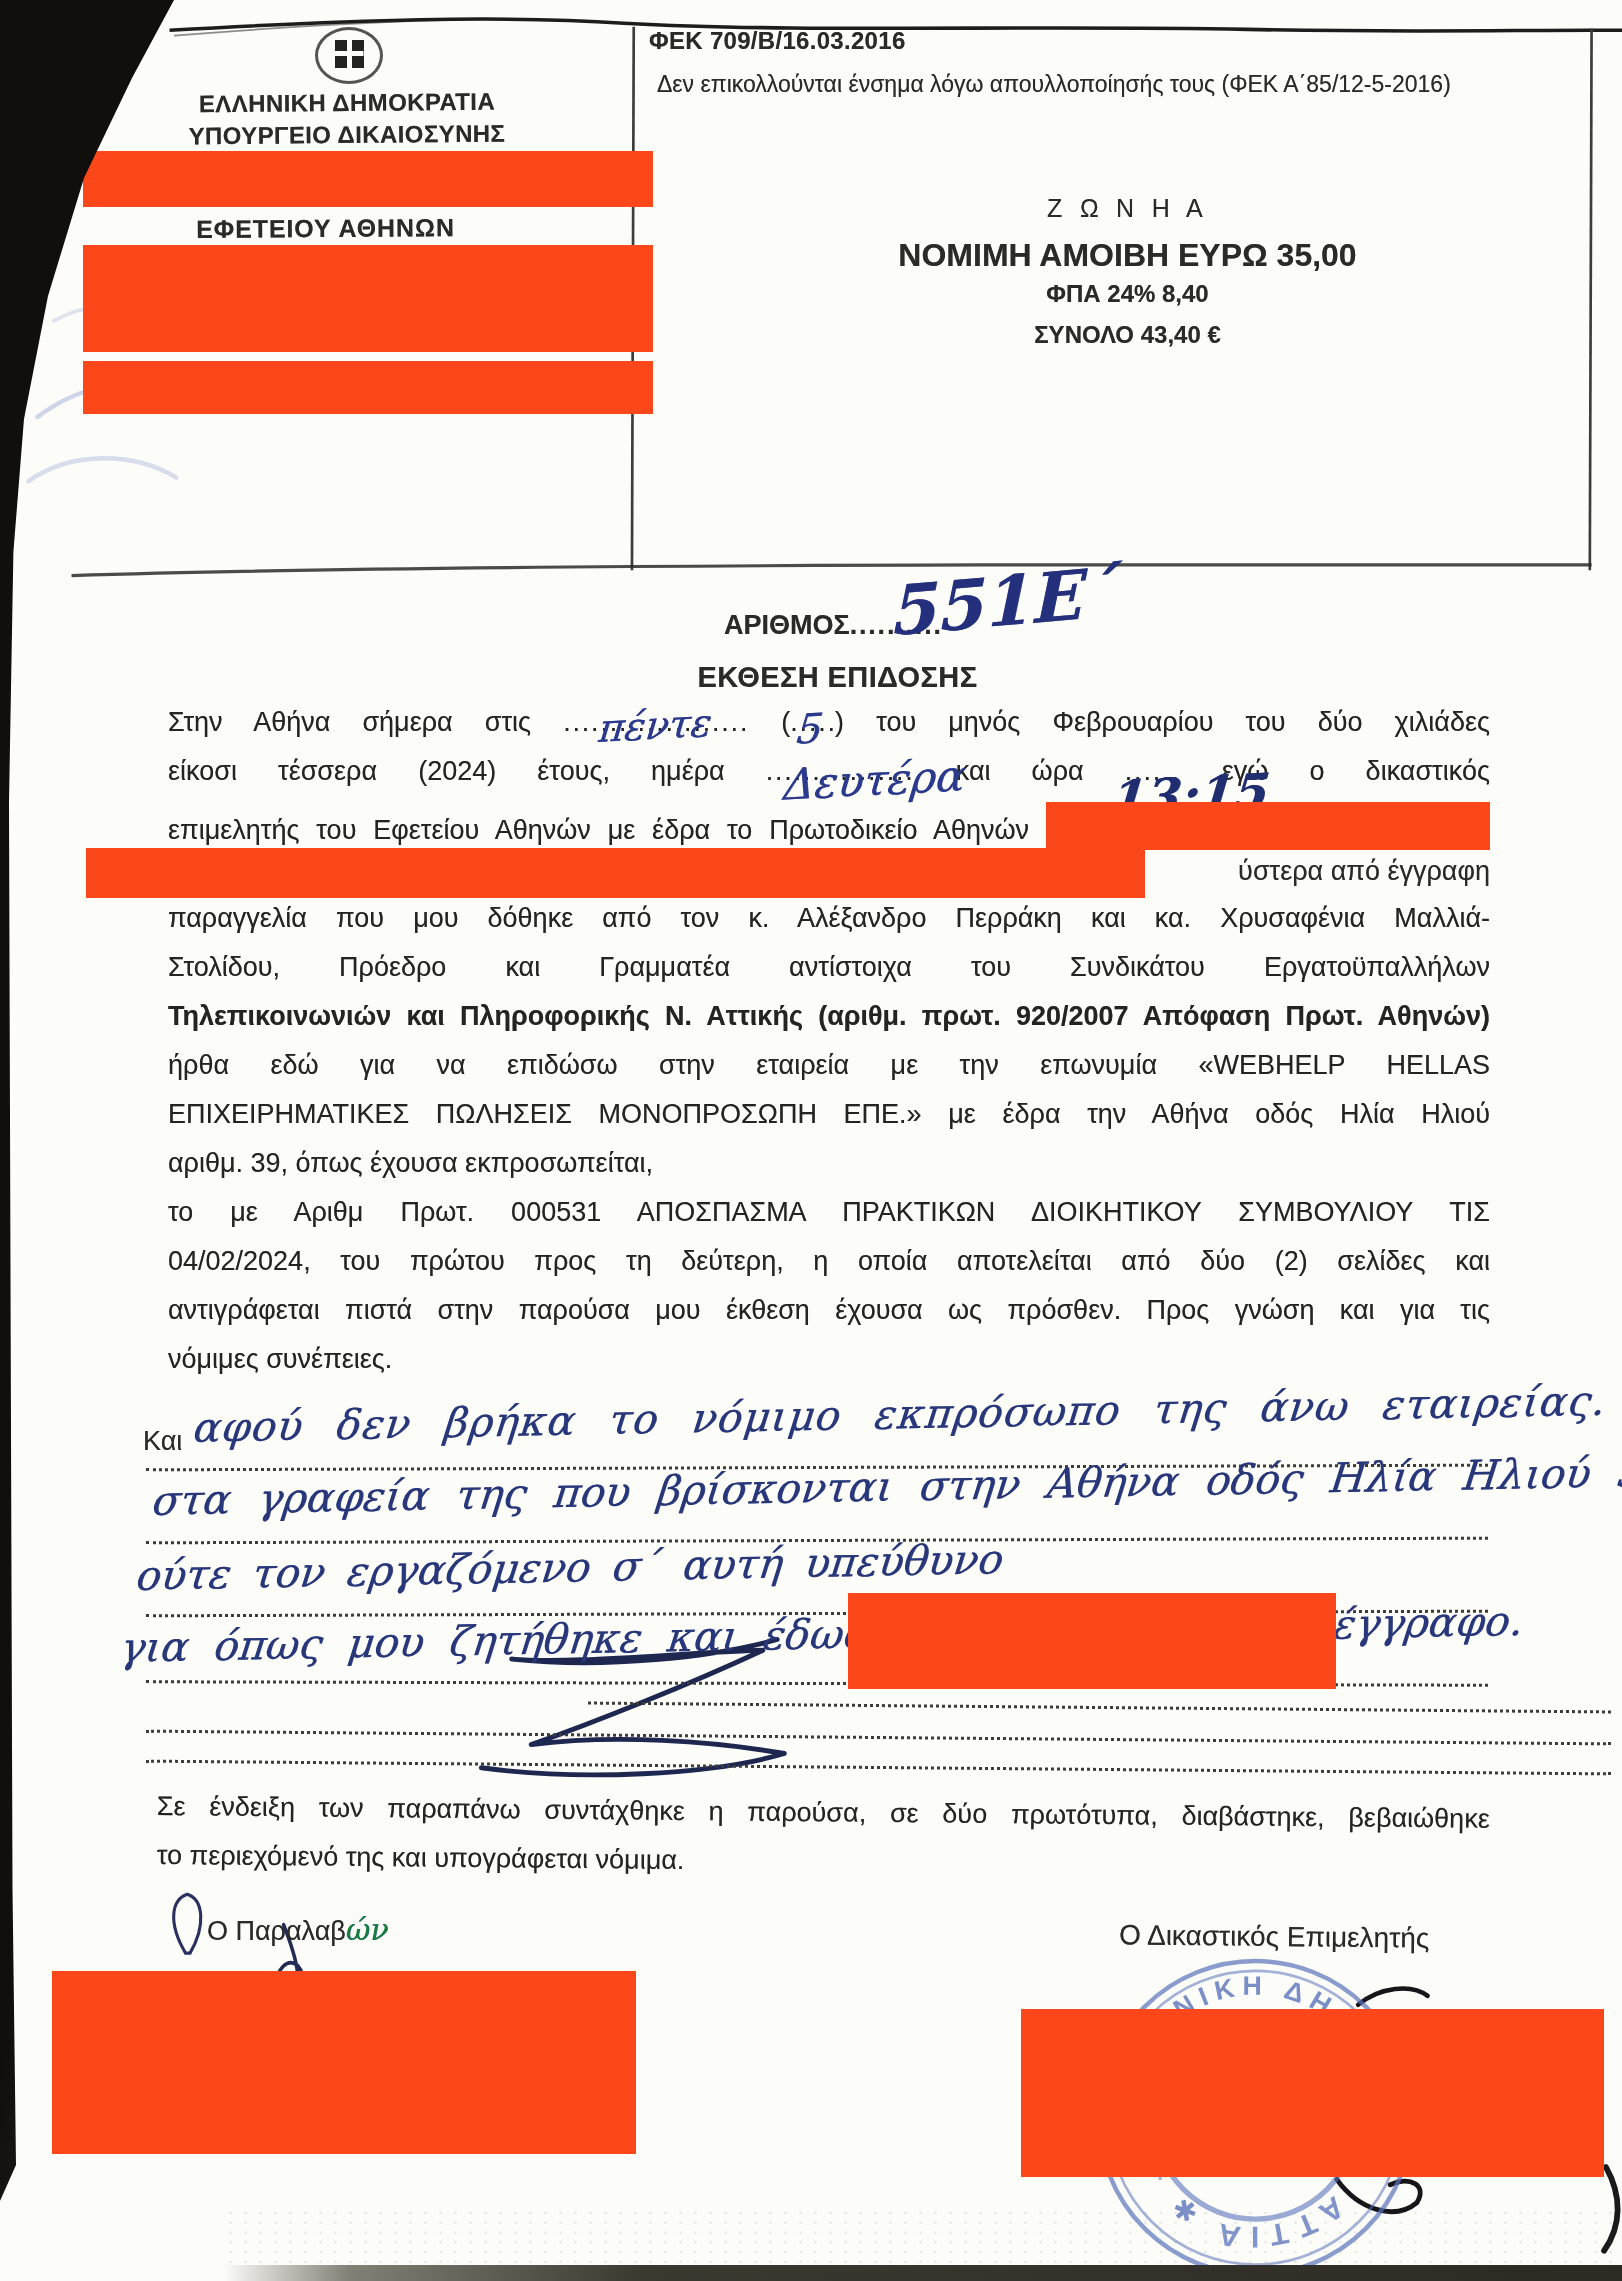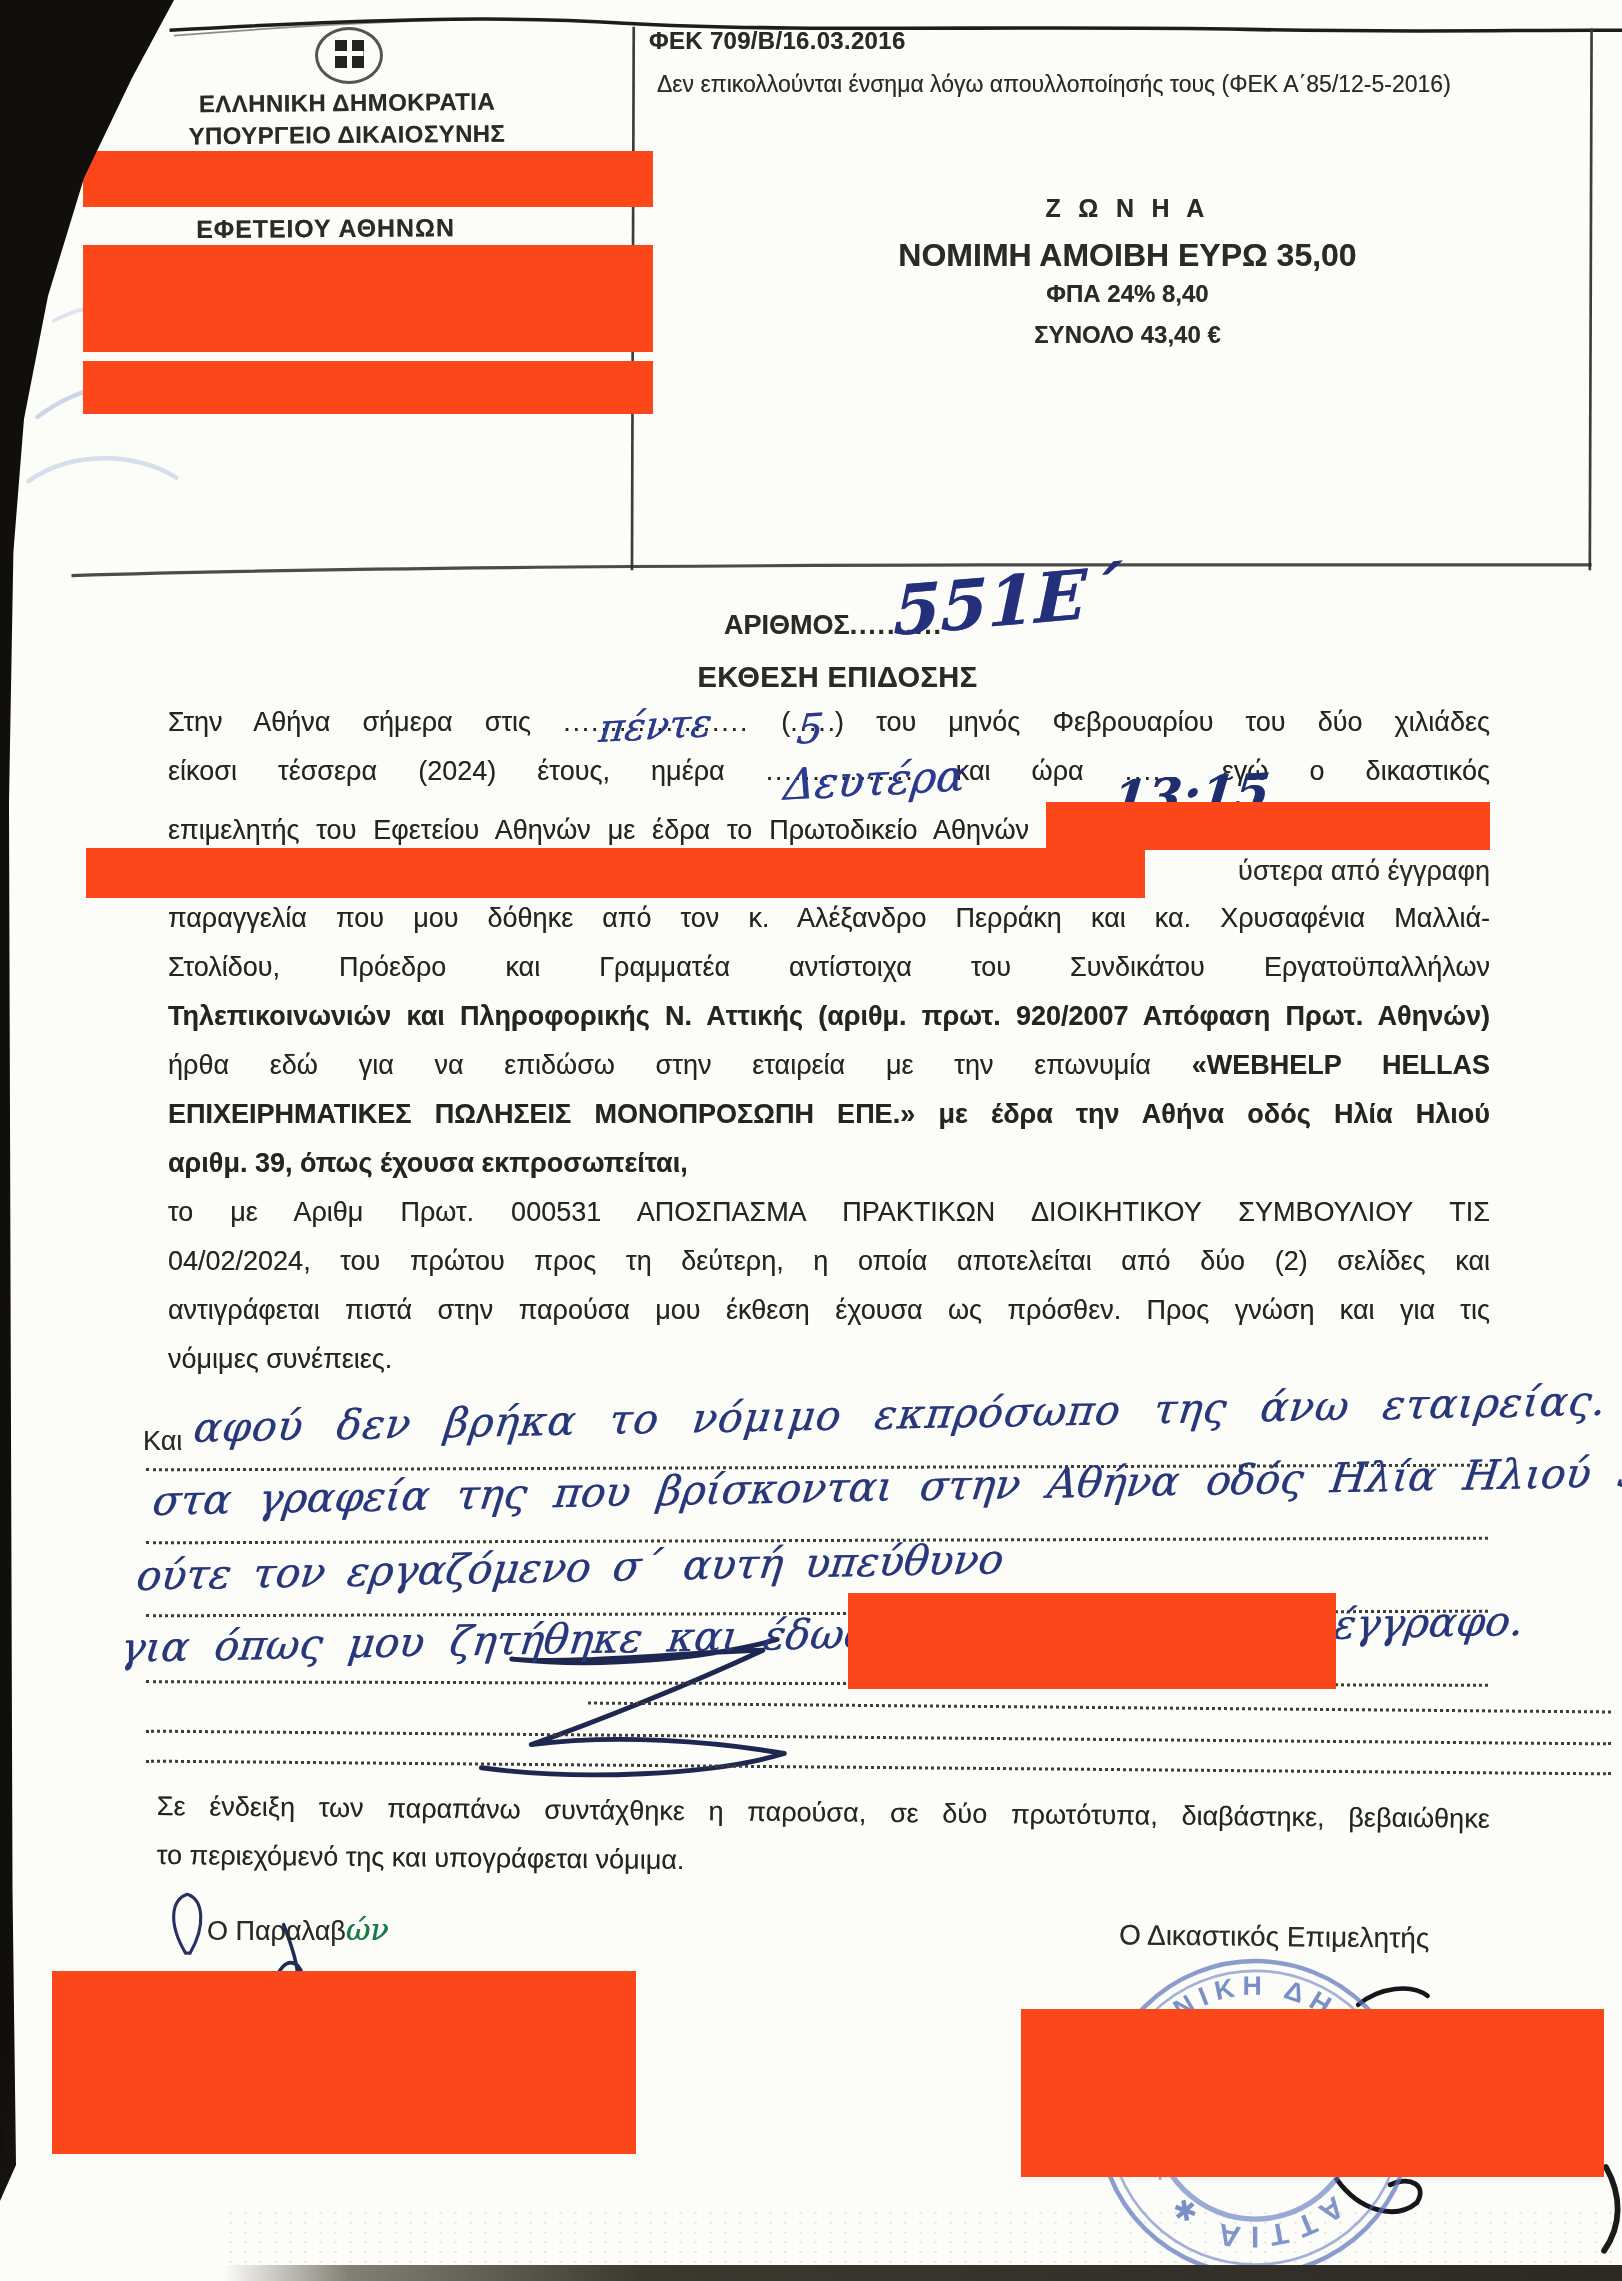--- a/index.html
+++ b/index.html
@@ -18,21 +18,21 @@
      background-size:15px 9.8px;}
   
   .redact{position:absolute;background:#FB471A;z-index:40;}
   .iredact{display:inline-block;background:#FB471A;vertical-align:-10.7px;}
   .t{position:absolute;color:#2a2a28;text-shadow:0 0 0.6px rgba(50,50,48,.55);white-space:nowrap;}
   .ctr{text-align:center;white-space:nowrap;}
   .bl{position:absolute;left:168px;width:1322px;font-size:27px;line-height:36px;
       text-align:justify;text-align-last:justify;white-space:nowrap;color:#242422;
       text-shadow:0 0 0.6px rgba(50,50,48,.5);}
   .bl.noj{text-align-last:left;}
-  .bold{font-weight:bold;}
+  .bold{font-weight:normal;}
   .dots{letter-spacing:1.8px;}
   .ld{position:relative;display:inline-block;}
   
   .hw{font-family:"DejaVu Serif",serif;font-style:italic;color:#2b3a8c;white-space:nowrap;
       text-shadow:0.4px 0 0 rgba(43,58,140,.8);}
   .ld .hw{position:absolute;display:inline-block;transform:rotate(-3deg) skewX(-9deg);}
   .hwline{position:absolute;font-family:"DejaVu Serif",serif;font-style:italic;color:#283779;
       white-space:nowrap;transform:rotate(-1.1deg) skewX(-8deg);transform-origin:left bottom;
       text-shadow:0.5px 0 0 rgba(40,55,121,.75);}
   .drule{position:absolute;border-bottom:3.1px dotted #3c3c38;height:0;}
@@ -75,21 +75,21 @@
                 background:linear-gradient(#fcfcf9,#fcfcf9) 0 11.6px/28.5px 5.3px no-repeat,
                            linear-gradient(#fcfcf9,#fcfcf9) 11.6px 0/5.3px 28.5px no-repeat,#232321;"></div>
   </div>
   <div class="t ctr" style="left:151px;top:89px;width:392px;font-size:24px;font-weight:bold;letter-spacing:0.4px;transform:rotate(-.5deg);z-index:15;">ΕΛΛΗΝΙΚΗ ΔΗΜΟΚΡΑΤΙΑ</div>
   <div class="t ctr" style="left:151px;top:121px;width:392px;font-size:24px;font-weight:bold;letter-spacing:0.4px;transform:rotate(-.5deg);z-index:15;">ΥΠΟΥΡΓΕΙΟ ΔΙΚΑΙΟΣΥΝΗΣ</div>
   <div class="t ctr" style="left:125px;top:214px;width:401px;font-size:25px;font-weight:bold;letter-spacing:0.9px;transform:rotate(-.4deg);z-index:15;">ΕΦΕΤΕΙΟΥ ΑΘΗΝΩΝ</div>
 
   <div class="t" style="left:649px;top:27px;font-size:24px;font-weight:bold;letter-spacing:0.3px;z-index:15;">ΦΕΚ 709/Β/16.03.2016</div>
   <div class="t" style="left:657px;top:71px;font-size:23px;z-index:15;">Δεν επικολλούνται ένσημα λόγω  απουλλοποίησής τους (ΦΕΚ Α΄85/12-5-2016)</div>
 
-  <div class="t ctr" style="left:847px;top:194px;width:561px;font-size:25px;font-weight:bold;letter-spacing:5.3px;z-index:15;">Ζ Ω Ν Η Α</div>
+  <div class="t ctr" style="left:847px;top:194px;width:561px;font-size:25px;font-weight:normal;letter-spacing:5.3px;z-index:15;">Ζ Ω Ν Η Α</div>
   <div class="t ctr" style="left:847px;top:237px;width:561px;font-size:32px;font-weight:bold;z-index:15;">ΝΟΜΙΜΗ ΑΜΟΙΒΗ ΕΥΡΩ 35,00</div>
   <div class="t ctr" style="left:847px;top:280px;width:561px;font-size:24px;font-weight:bold;z-index:15;">ΦΠΑ 24%  8,40</div>
   <div class="t ctr" style="left:847px;top:321px;width:561px;font-size:24px;font-weight:bold;z-index:15;">ΣΥΝΟΛΟ  43,40 €</div>
 
   <div class="t" style="left:724px;top:610px;font-size:27px;font-weight:bold;z-index:15;">
     <span>ΑΡΙΘΜΟΣ</span><span class="dots">..........</span>
   </div>
   <div class="hw" style="position:absolute;left:893px;top:561px;font-size:68px;font-weight:bold;color:#25307c;
               transform:rotate(-5deg) skewX(-6deg);z-index:16;">551Ε΄</div>
   <div class="t ctr" style="left:303px;top:661px;width:1069px;font-size:29px;font-weight:bold;letter-spacing:0.4px;z-index:15;">ΕΚΘΕΣΗ ΕΠΙΔΟΣΗΣ</div>

